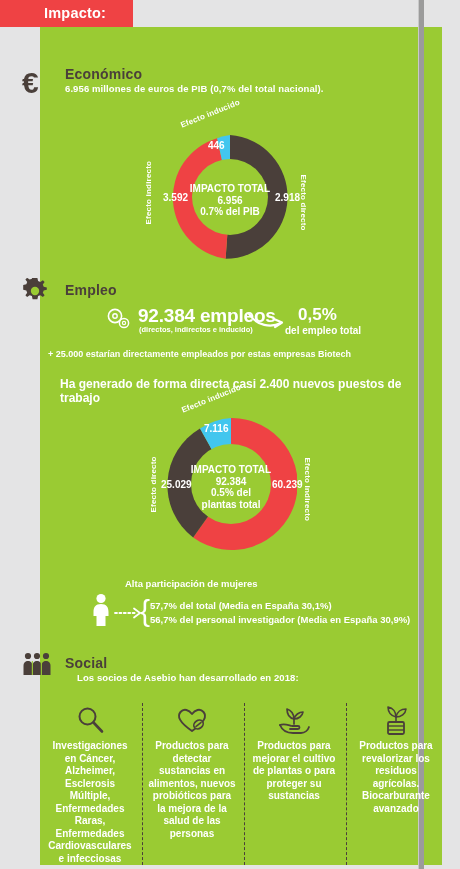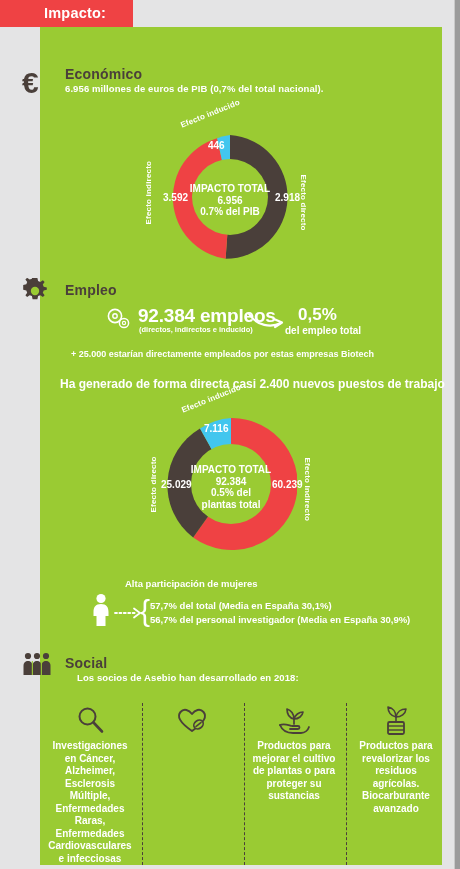--- a/index.html
+++ b/index.html
@@ -3,21 +3,21 @@
 <meta charset="utf-8">
 <style>
   html,body{margin:0;padding:0;}
   body{
     width:460px;height:869px;
     background:#e4e4e5;
     font-family:"Liberation Sans", sans-serif;
     overflow:hidden;
     position:relative;
   }
-  .page{position:absolute;left:0;top:0;width:460px;height:869px;}
+  .page{position:absolute;left:0;top:0;width:424px;height:869px;}
   .edge-right{position:absolute;right:0;top:0;width:5px;height:869px;background:#9b9b9b;}
   .edge-right2{position:absolute;right:5px;top:0;width:1px;height:869px;background:#c9c9c9;}
 
   
   .banner{
     position:absolute;left:0;top:0;width:133px;height:27px;
     background:#ef4244;
   }
   .banner-label{
     position:absolute;left:44px;top:5px;
@@ -58,21 +58,21 @@
   .empleo-icon{position:absolute;left:22px;top:278px;width:26px;height:26px;}
   .empleo-title{position:absolute;left:65px;top:282px;}
 
   .gears{position:absolute;left:106px;top:308px;width:26px;height:22px;}
   .big-emp{position:absolute;left:138px;top:305px;color:#ffffff;font-size:19px;font-weight:bold;letter-spacing:-.2px;}
   .small-emp{position:absolute;left:139px;top:325px;color:#ffffff;font-size:7.5px;font-weight:bold;}
   .arrow-sw{position:absolute;left:247px;top:310px;width:40px;height:22px;}
   .pct{position:absolute;left:298px;top:305px;color:#ffffff;font-size:17px;font-weight:bold;}
   .pct-sub{position:absolute;left:285px;top:325px;color:#ffffff;font-size:10px;font-weight:bold;text-align:center;}
 
-  .line1{position:absolute;left:71px;top:349px;color:#ffffff;font-size:9px;font-weight:bold;}
+  .line1{position:absolute;left:48px;top:349px;color:#ffffff;font-size:9px;font-weight:bold;}
   .line2{position:absolute;left:60px;top:377px;color:#ffffff;font-size:12px;font-weight:bold;}
 
   
   .muj-title{position:absolute;left:125px;top:578px;color:#ffffff;font-size:9.5px;font-weight:bold;}
   .woman{position:absolute;left:90px;top:593px;width:22px;height:34px;}
   .dots-arrow{position:absolute;left:114px;top:606px;width:32px;height:14px;}
   .brace{position:absolute;left:140px;top:596px;color:#ffffff;font-size:30px;font-weight:300;line-height:1;}
   .muj-l1{position:absolute;left:150px;top:600px;color:#ffffff;font-size:9.5px;font-weight:bold;white-space:nowrap;}
   .muj-l2{position:absolute;left:150px;top:614px;color:#ffffff;font-size:9.5px;font-weight:bold;white-space:nowrap;}
 
@@ -240,20 +240,21 @@
     <div class="divider" style="left:102px;"></div>
 
     <div class="col" style="left:102px;">
       <div class="cicon">
         <svg width="34" height="30" viewBox="0 0 34 30">
           <path d="M17 26 C4 17, 2 11, 5.5 7 C9 3, 14 5, 17 9 C20 5, 25 3, 28.5 7 C32 11, 30 17, 17 26 Z" fill="none" stroke="#4a3f3a" stroke-width="1.9" stroke-linejoin="round"></path>
           <ellipse cx="23.5" cy="19.5" rx="5" ry="4" fill="#9acb33" stroke="#4a3f3a" stroke-width="1.7" transform="rotate(-35 23.5 19.5)"></ellipse>
           <line x1="20.5" y1="21.8" x2="26.5" y2="17.2" stroke="#4a3f3a" stroke-width="1.5"></line>
         </svg>
       </div>
+      <div class="ctext">Productos para detectar sustancias en alimentos, nuevos probióticos para la mejora de la salud de las personas</div>
     </div>
     <div class="divider" style="left:204px;"></div>
 
     <div class="col" style="left:204px;">
       <div class="cicon">
         <svg width="34" height="30" viewBox="0 0 34 30">
           <path d="M17 14 C17 9, 14 5, 10 4 C10 9, 12.5 13, 17 14 Z" fill="none" stroke="#4a3f3a" stroke-width="1.7" stroke-linejoin="round"></path>
           <path d="M17 14 C18 10, 22 7, 26 7 C25.5 11, 21.5 14, 17 14 Z" fill="none" stroke="#4a3f3a" stroke-width="1.7" stroke-linejoin="round"></path>
           <line x1="17" y1="14" x2="17" y2="19" stroke="#4a3f3a" stroke-width="1.7" stroke-linecap="round"></line>
           <path d="M3 20 C7 18, 11 20, 15 21 L21 21 C23 21, 23 24, 21 24 L13 24" fill="none" stroke="#4a3f3a" stroke-width="1.8" stroke-linecap="round" stroke-linejoin="round"></path>

